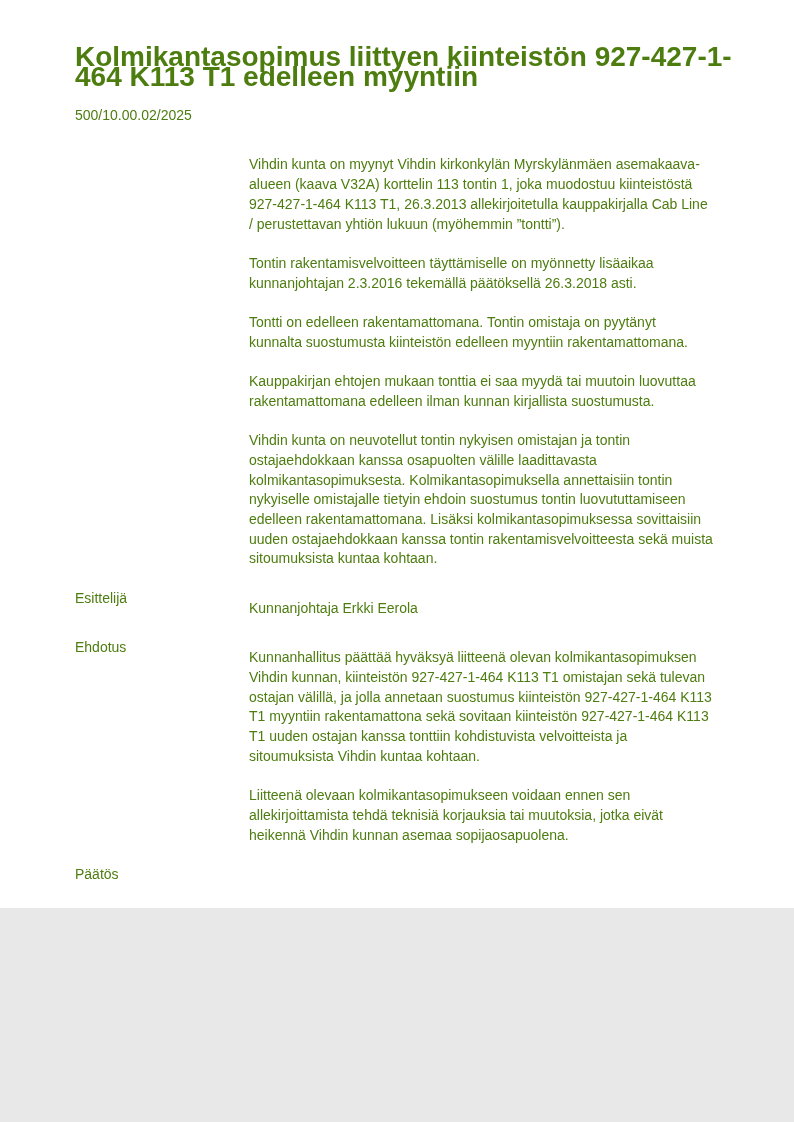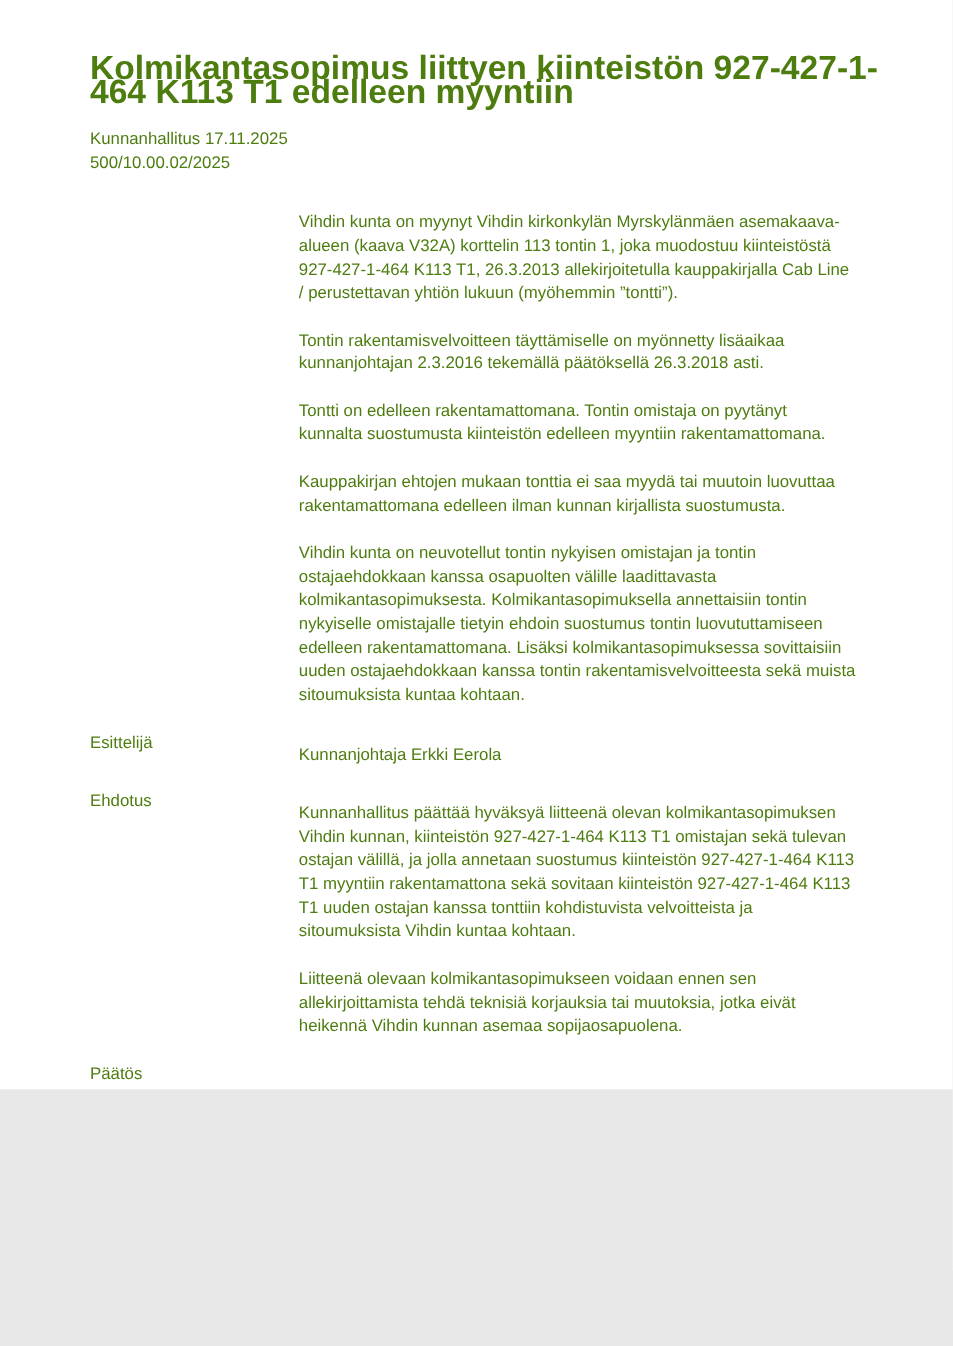--- a/index.html
+++ b/index.html
@@ -50,21 +50,20 @@
     white-space: pre-line;
   }
 </style>
 </head>
 <body>
 
 <div class="page">
   <h1 class="doc-title">Kolmikantasopimus liittyen kiinteistön 927-427-1-464 K113 T1 edelleen myyntiin</h1>
 
   <div class="doc-meta">
-    <div>Kunnanhallitus 17.11.2025</div>
     <div>500/10.00.02/2025</div>
   </div>
 
   <div id="sections-container">
       <div class="section-row">
         <div class="section-label"></div>
         <div class="section-body">
           <p class="paragraph">Vihdin kunta on myynyt Vihdin kirkonkylän Myrskylänmäen asemakaava-
 alueen (kaava V32A) korttelin 113 tontin 1, joka muodostuu kiinteistöstä
 927-427-1-464 K113 T1, 26.3.2013 allekirjoitetulla kauppakirjalla Cab Line

